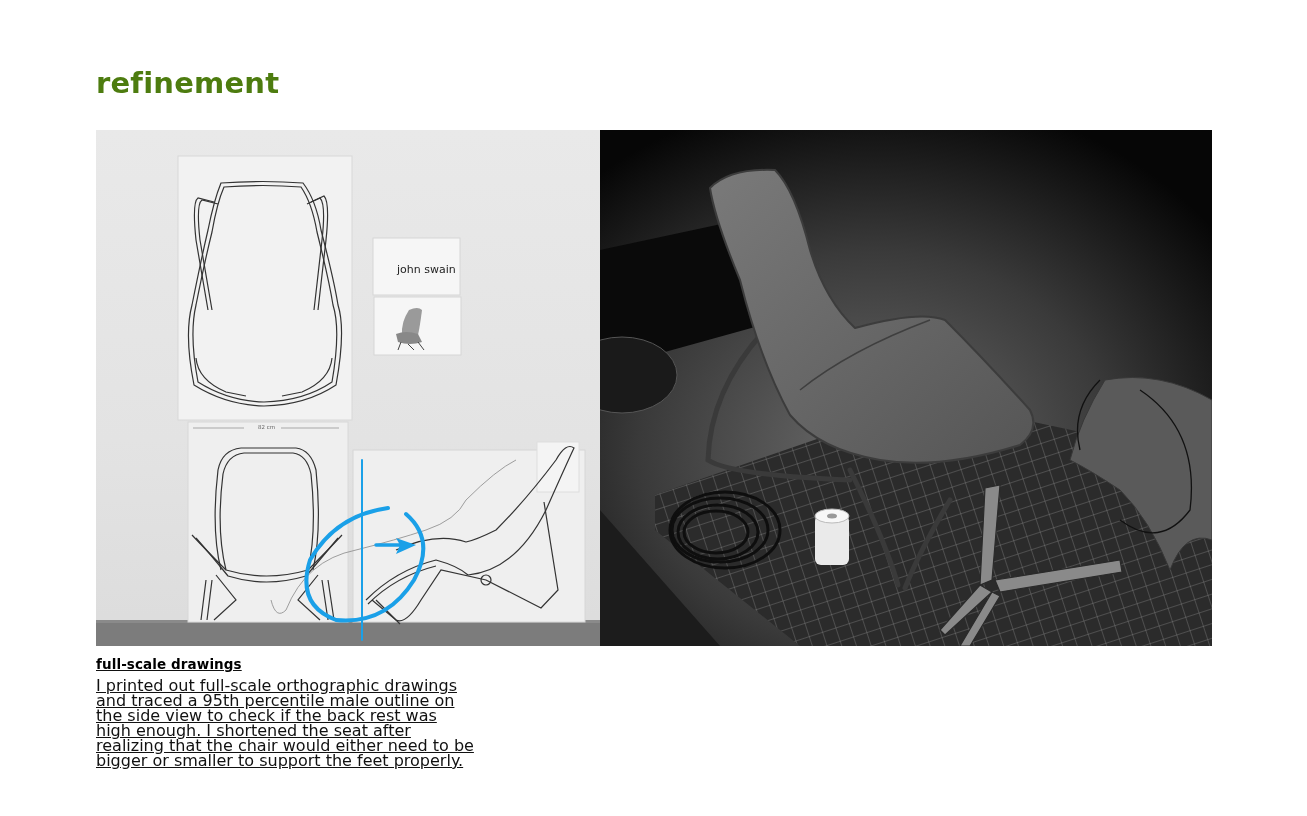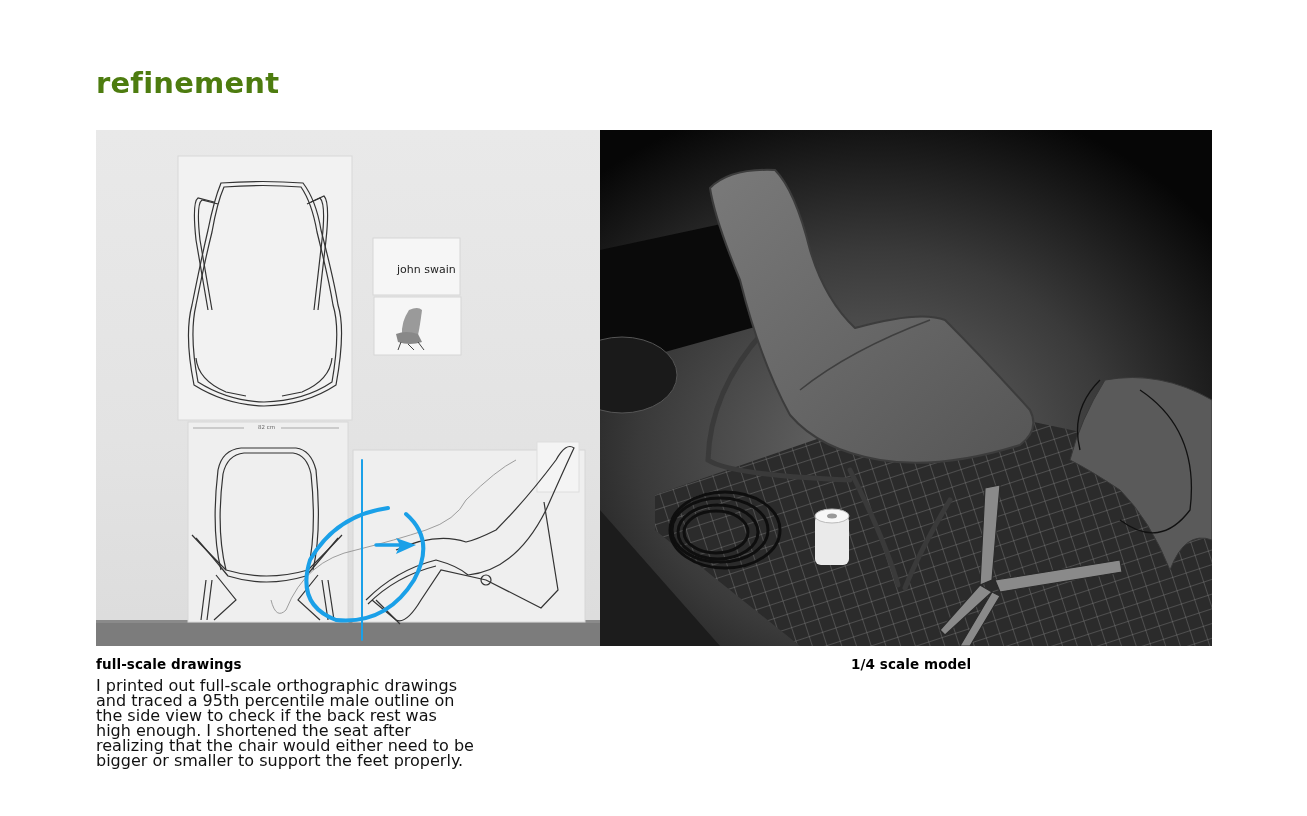--- a/index.html
+++ b/index.html
@@ -9,21 +9,21 @@
     .page-title {
       position: absolute; left: 96px; top: 66px;
       font-size: 29px; font-weight: bold; letter-spacing: 0.2px; color: #4d7c0f;
     }
 
     .panel { position: absolute; top: 130px; height: 516px; overflow: hidden; }
     .panel-left { left: 96px; width: 504px; background: linear-gradient(180deg, #e9e9e9 0%, #e3e3e3 60%, #dcdcdc 100%); }
     .panel-right { left: 600px; width: 612px; background: #050505; }
     .panel svg { position: absolute; left: 0; top: 0; width: 100%; height: 100%; }
 
-    .caption { position: absolute; top: 656px; }
+    .caption { position: absolute; top: 656px; text-decoration: underline; }
     .caption-left { left: 96px; width: 380px; }
     .caption-right { left: 851px; width: 360px; }
     .caption h2 {
       font-size: 13.5px; font-weight: bold; color: #000; margin-bottom: 6px; letter-spacing: 0.1px;
     }
     .caption p {
       font-size: 16px; line-height: 15px; color: #111;
     }
 
     .card-text {
@@ -159,14 +159,13 @@
     <path d="M500 250 Q470 280 480 320 M540 260 Q600 300 590 380 Q560 420 520 390" fill="none" stroke="#111" stroke-width="1.3"></path>
   </svg>
 </div>
 
 <div class="caption caption-left">
   <h2>full-scale drawings</h2>
   <p>I printed out full-scale orthographic drawings and traced a 95th percentile male outline on the side view to check if the back rest was high enough. I shortened the seat after realizing that the chair would either need to be bigger or smaller to support the feet properly.</p>
 </div>
 
 <div class="caption caption-right">
-  <h2>1/4 scale model</h2>
 </div>
 
 </body></html>

